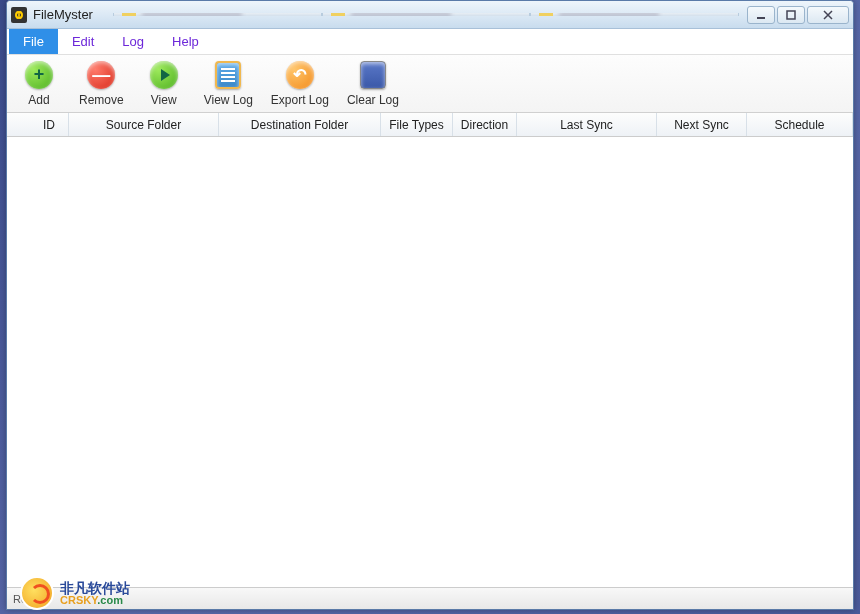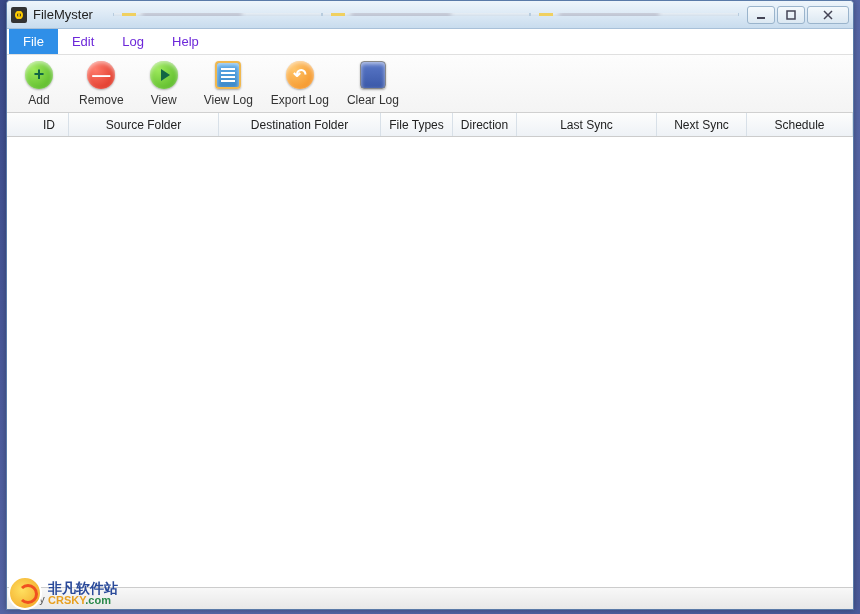--- a/index.html
+++ b/index.html
@@ -200,21 +200,21 @@
       background: linear-gradient(to bottom, #f8f8f8, #e8e8e8);
       border-top: 1px solid #ccc;
       display: flex;
       align-items: center;
       padding: 0 6px;
       font-size: 11px;
       color: #555;
     }
     .watermark {
       position: absolute;
-      bottom: 4px; left: 8px;
+      bottom: 4px; left: 20px;
       display: flex;
       align-items: center;
       gap: 6px;
       z-index: 10;
       pointer-events: none;
     }
     .wm-icon {
       width: 34px; height: 34px;
       border-radius: 50%;
       background: radial-gradient(circle at 40% 40%, #ffe060, #f0a020);

